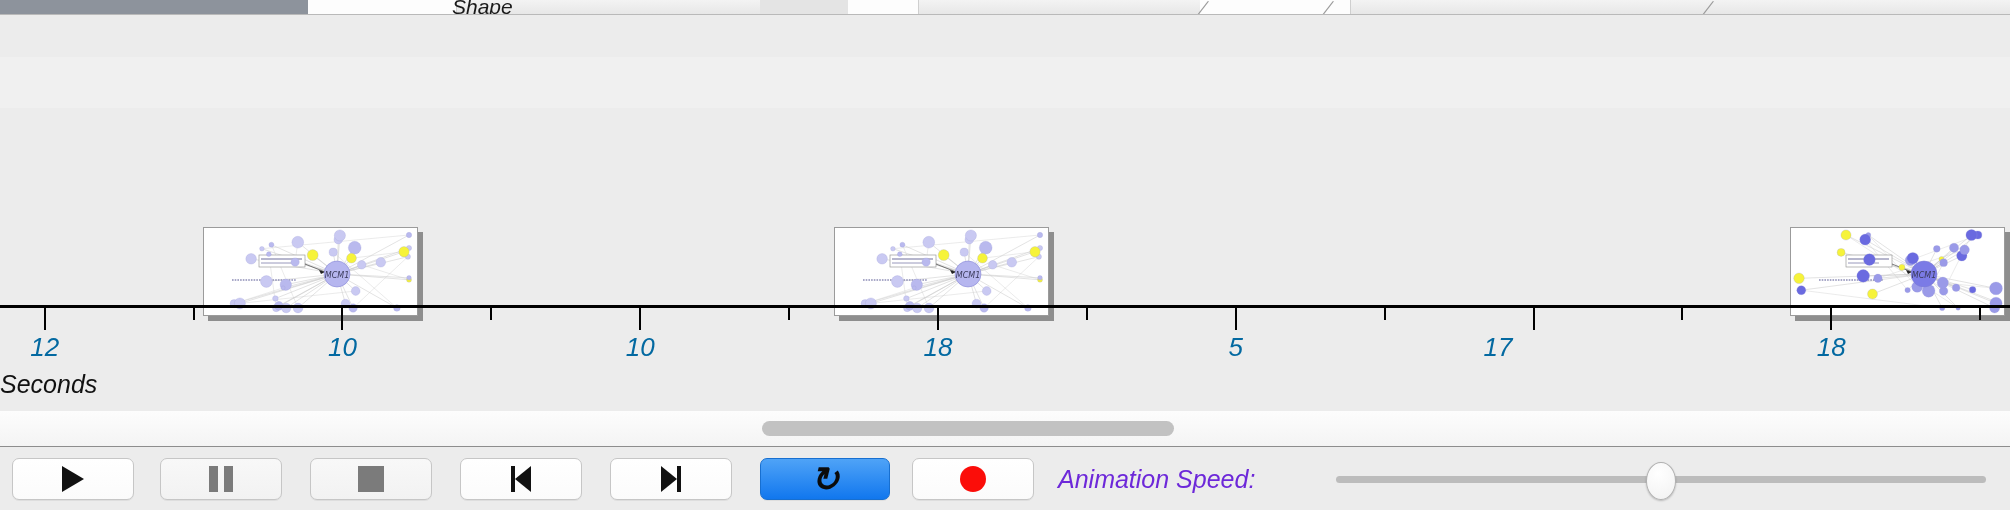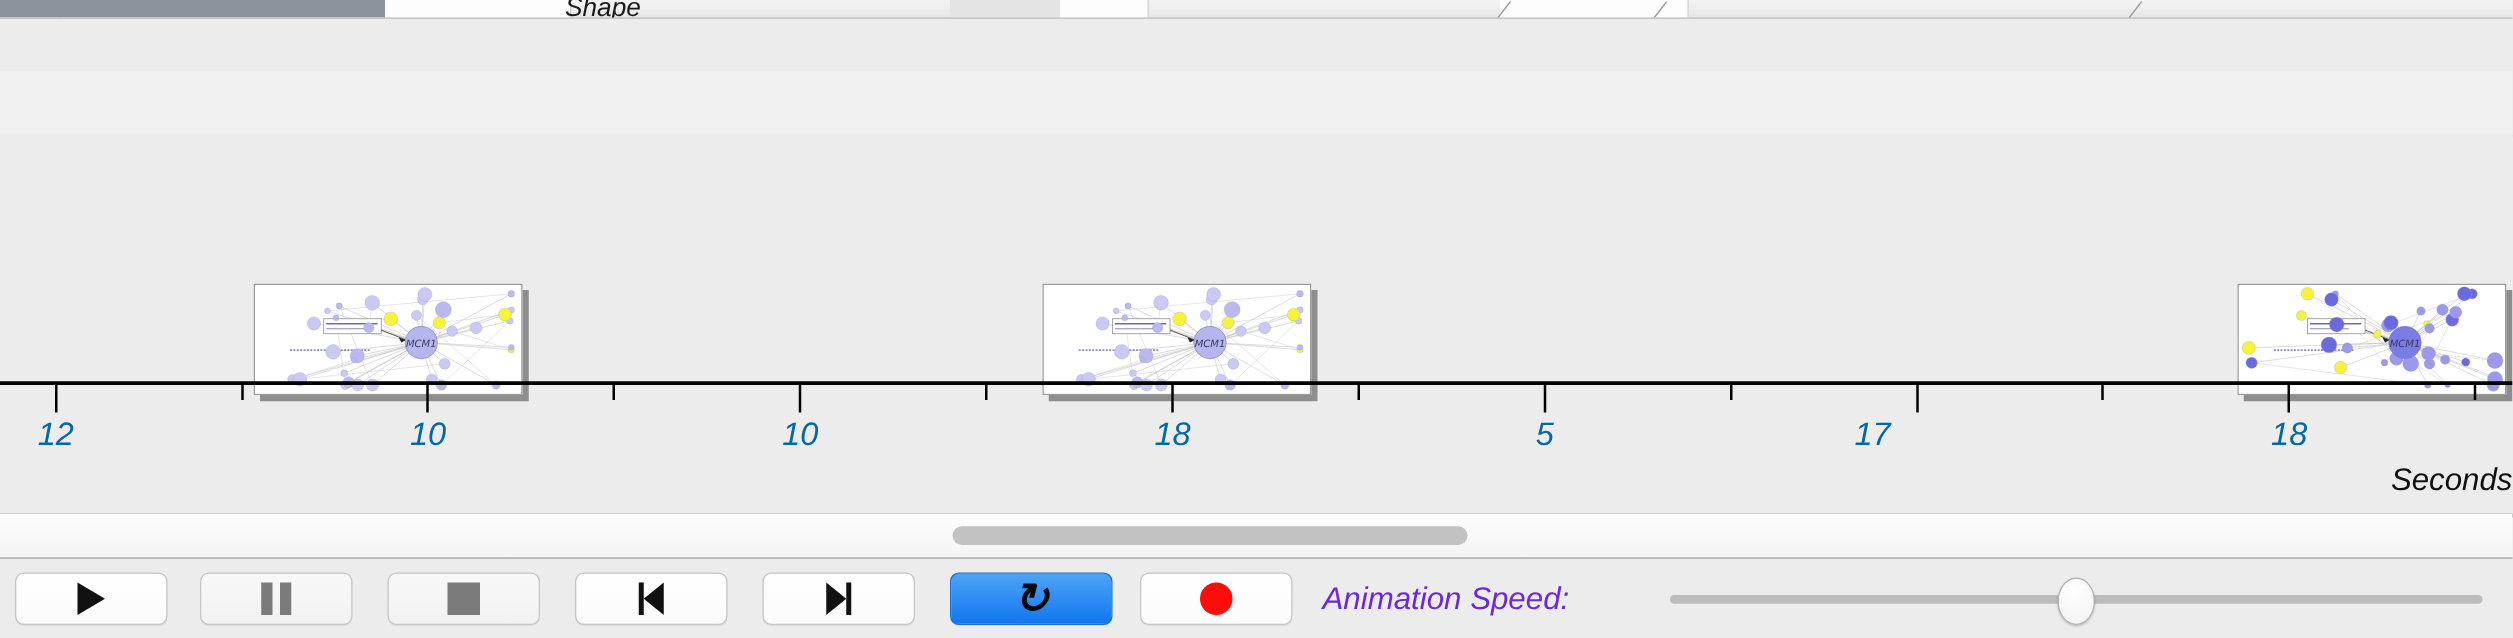--- a/index.html
+++ b/index.html
@@ -89,21 +89,21 @@
     position:absolute;left:0;top:197px;width:2010px;height:3px;background:#000;
   }
   .tick{position:absolute;top:200px;width:2px;background:#000;}
   .tick.major{height:22px;}
   .tick.minor{height:12px;}
   .tick-label{
     position:absolute;top:224px;font-size:26px;color:#0369a1;
     transform:translateX(-50%);white-space:nowrap;
   }
   .axis-title{
-    position:absolute;top:262px;width:2010px;text-align:right;
+    position:absolute;top:262px;width:2010px;text-align:left;
     font-size:25px;color:#111;
   }
 
   
   .scroll-area{
     position:absolute;left:0;top:411px;width:2010px;height:35px;
     background:linear-gradient(#fdfdfd,#f4f4f4);
     border-bottom:1px solid #8d8d8d;
   }
   .scroll-track{position:absolute;left:0;top:0;width:2010px;height:34px;}

